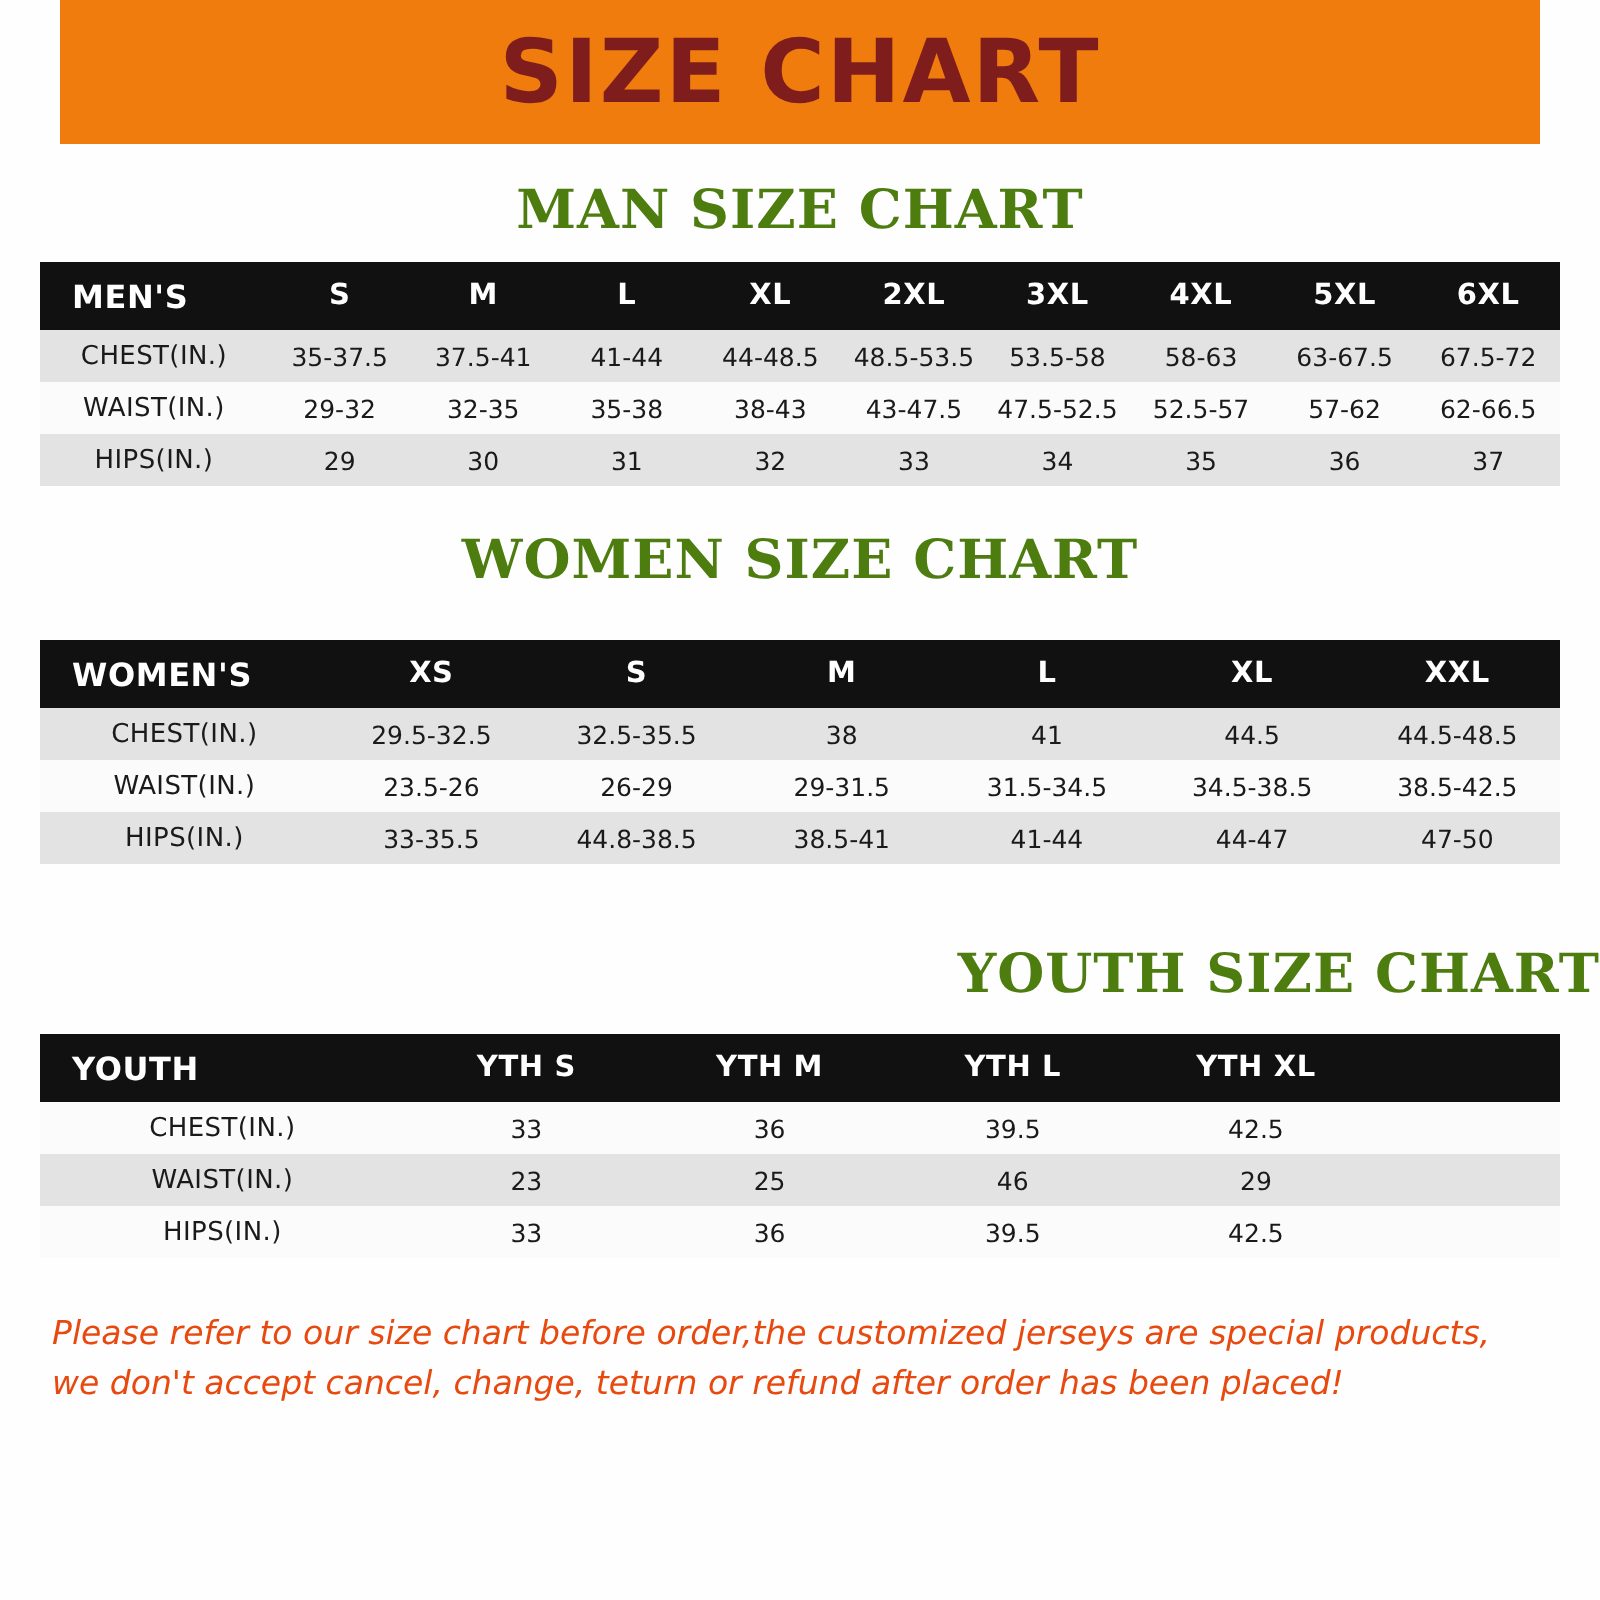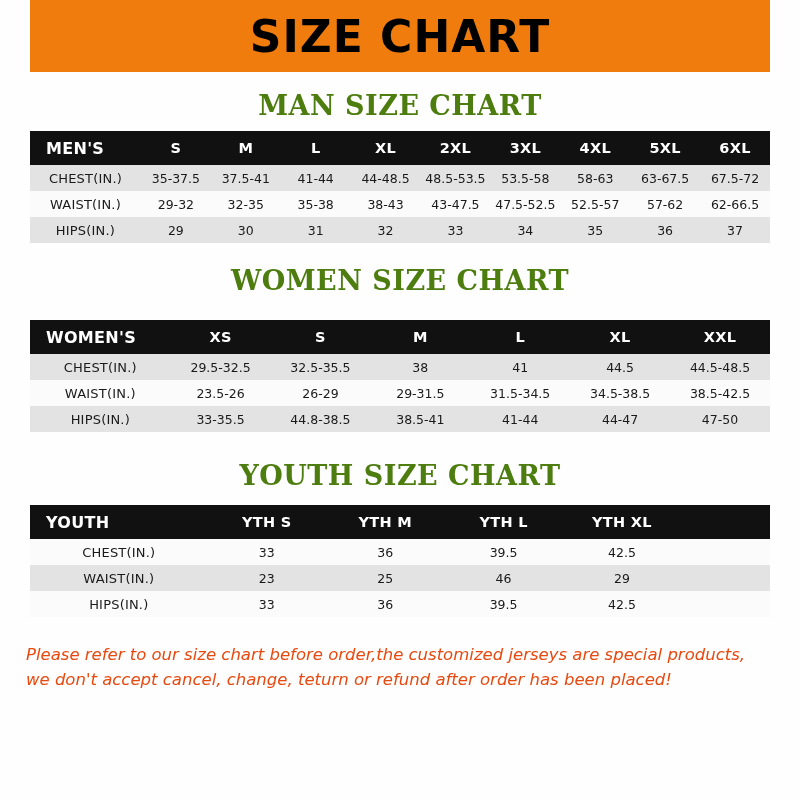--- a/index.html
+++ b/index.html
@@ -41,40 +41,40 @@
     position: absolute;
     right: 0; top: 0; bottom: 0;
     width: 30px;
     background: #fefefe;
   }
   .banner-title {
     font-family: "DejaVu Sans", sans-serif;
     font-weight: bold;
     font-size: 44px;
     letter-spacing: 1px;
-    color: #000000;
+    color: #7f1d1d;
     position: relative;
     z-index: 2;
   }
   
   .section-title {
     text-align: center;
     font-family: "DejaVu Serif", serif;
     font-weight: bold;
     font-size: 27px;
     color: #4d7c0f;
     letter-spacing: 0.5px;
   }
   .man-title { margin-top: 18px; margin-bottom: 10px; }
   .women-title { margin-top: 22px; margin-bottom: 24px; }
-  .youth-title { margin-top: 28px; margin-bottom: 14px; }
+  .youth-title { margin-top: 40px; margin-bottom: 14px; text-align: right; }
 
   
   .tbl-wrap {
-    padding: 0 30px;
+    padding: 0 20px;
   }
   table.size {
     width: 100%;
     border-collapse: collapse;
     table-layout: fixed;
   }
   table.size th, table.size td {
     text-align: center;
     font-family: "DejaVu Sans", sans-serif;
     font-size: 12.5px;

